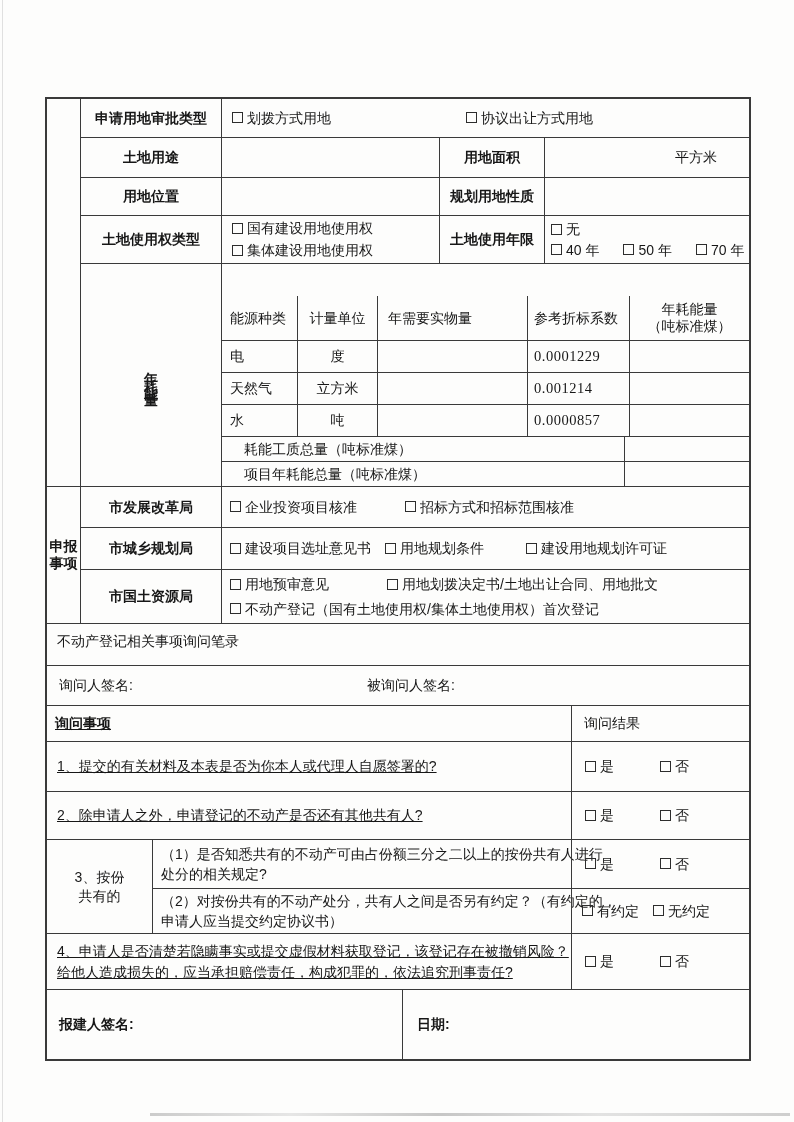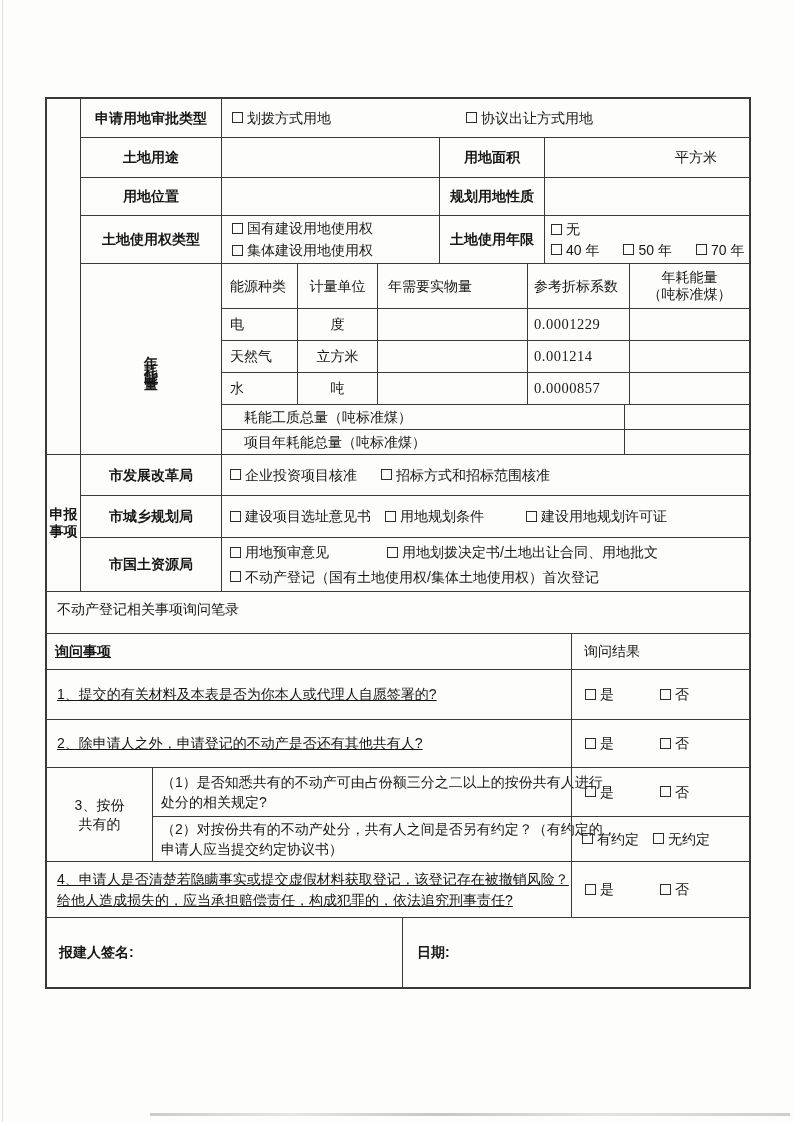--- a/index.html
+++ b/index.html
@@ -46,42 +46,42 @@
 
   
   .erow { display:flex; border-top:1px solid #3a3a3a; }
   .elabel { width:140px; flex:none; display:flex; align-items:center; justify-content:center; }
   .vtext { writing-mode:vertical-rl; text-orientation:upright; letter-spacing:7px; font-weight:bold; }
   .etable { flex:1; border-left:1px solid #3a3a3a; min-width:0; }
   .etr { display:flex; border-top:1px solid #3a3a3a; }
   .etr.first { border-top:none; }
   .etd { border-left:1px solid #3a3a3a; display:flex; align-items:center; min-width:0; }
   .etd.first { border-left:none; }
-  .h-eh{height:44px;} .h-ed{height:32px;} .h-es{height:25px;}
+  .h-eh{height:44px;margin-top:32px;} .h-ed{height:32px;} .h-es{height:25px;}
   .w-et{width:75px;flex:none;padding-left:8px;}
   .w-eu{width:80px;flex:none;justify-content:center;text-align:center;}
   .w-ea{width:150px;flex:none;padding-left:10px;}
   .w-ef{width:102px;flex:none;padding-left:6px;}
   .w-etot{flex:1;justify-content:center;text-align:center;}
   .ehead { line-height:1.25; }
   .factor { font-family:"Liberation Serif","DejaVu Serif",serif; font-size:14.5px; letter-spacing:.5px; }
   .esum { flex:1; padding-left:22px; display:flex; align-items:center; }
   .esum-blank { width:125px; flex:none; border-left:1px solid #3a3a3a; }
 
   
   .c1 .vlbl { font-weight:bold; line-height:17px; text-align:center; }
   .agencies { flex:1; border-left:1px solid #3a3a3a; min-width:0; }
   .agrow { display:flex; border-top:1px solid #3a3a3a; }
   .agrow.first { border-top:none; }
   .aglabel { width:140px; flex:none; display:flex; align-items:center; justify-content:center; font-weight:bold; }
   .agcnt { flex:1; border-left:1px solid #3a3a3a; display:flex; align-items:center; padding-left:8px; min-width:0; }
   .agcnt.two { flex-direction:column; align-items:flex-start; justify-content:center; gap:6px; }
   .agcnt .row-line { display:flex; }
   .h-g1{height:40px;} .h-g2{height:42px;} .h-g3{height:54px;}
-  .gap38{margin-left:24px;} .gap14{margin-left:14px;} .gap42{margin-left:42px;} .gap58{margin-left:58px;}
+  .gap38{margin-left:48px;} .gap14{margin-left:14px;} .gap42{margin-left:42px;} .gap58{margin-left:58px;}
 
   
   .drow { border-top:1px solid #3a3a3a; display:flex; }
   .h-title{height:42px;} .h-sign{height:40px;} .h-qh{height:36px;}
   .h-q1{height:50px;} .h-q2{height:48px;} .h-q3a{height:48px;} .h-q3b{height:45px;} .h-q4{height:56px;} .h-ft{height:70px;}
   .titlecell { flex:1; padding:8px 10px; display:flex; align-items:flex-start; }
   .signrow { flex:1; position:relative; display:flex; align-items:center; padding-left:12px; }
   .signrow .resp { position:absolute; left:320px; }
   .qcell { flex:1; display:flex; align-items:center; padding-left:10px; min-width:0;text-decoration:underline; }
   .qcell.bold { font-weight:bold; padding-left:8px; }
@@ -290,20 +290,26 @@
             </span>
           </div>
         </div>
       </div>
     </div>
 
     <div class="drow h-title">
       <div class="titlecell">不动产登记相关事项询问笔录</div>
     </div>
 
+    <div class="drow h-sign">
+      <div class="signrow">
+        <span>询问人签名:</span>
+        <span class="resp">被询问人签名:</span>
+      </div>
+    </div>
 
     <div class="drow h-qh">
       <div class="qcell bold">询问事项</div>
       <div class="acell hdr">询问结果</div>
     </div>
 
     <div class="drow h-q1">
       <div class="qcell">1、提交的有关材料及本表是否为你本人或代理人自愿签署的?</div>
       <div class="acell">
         <span class="cb">

